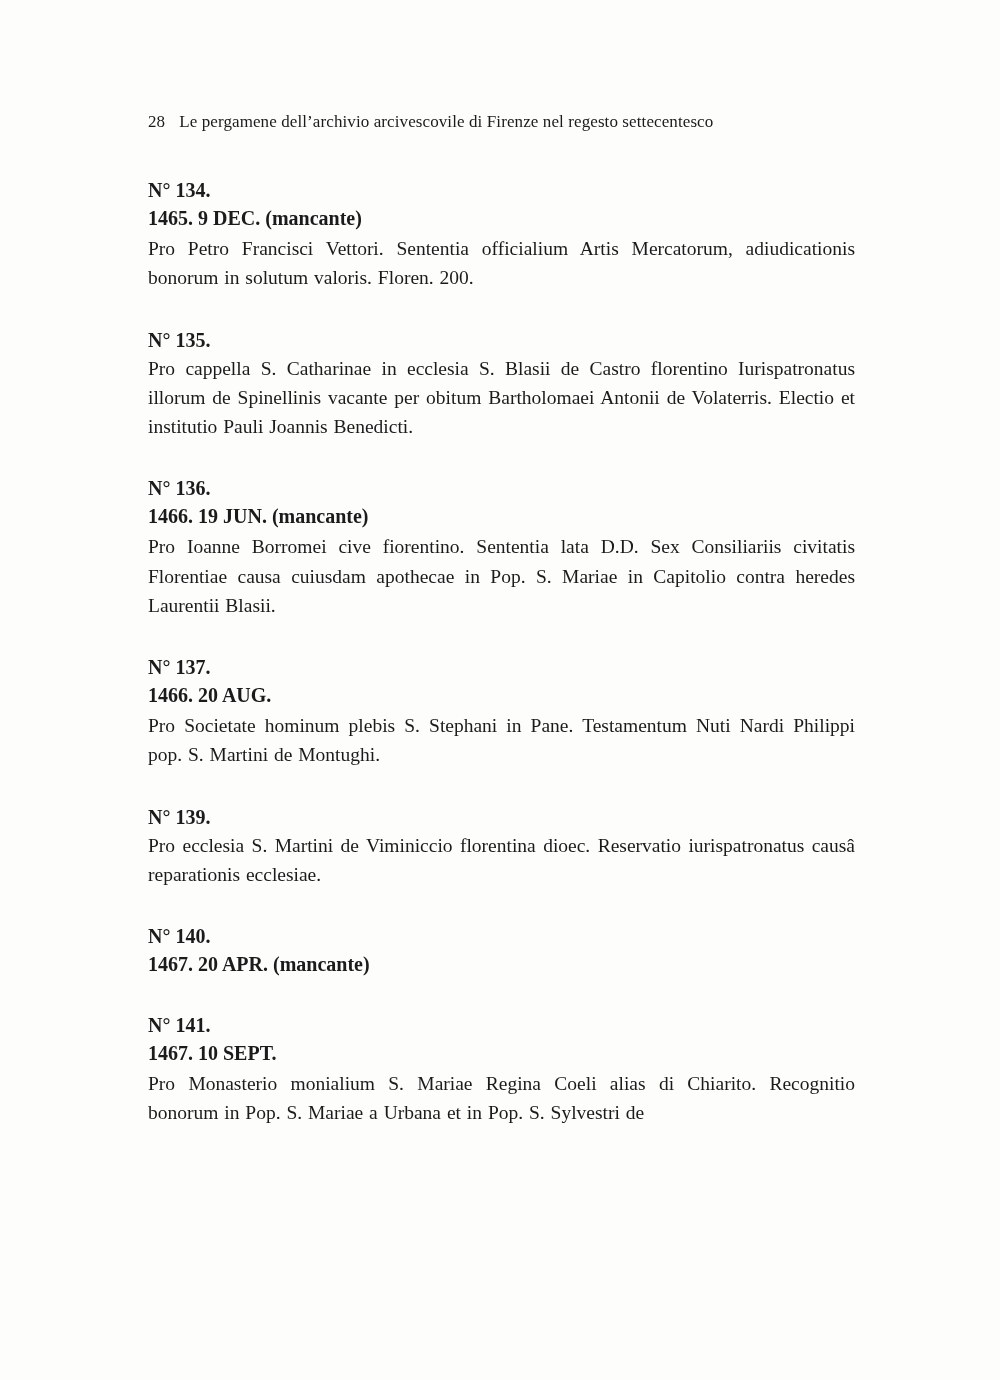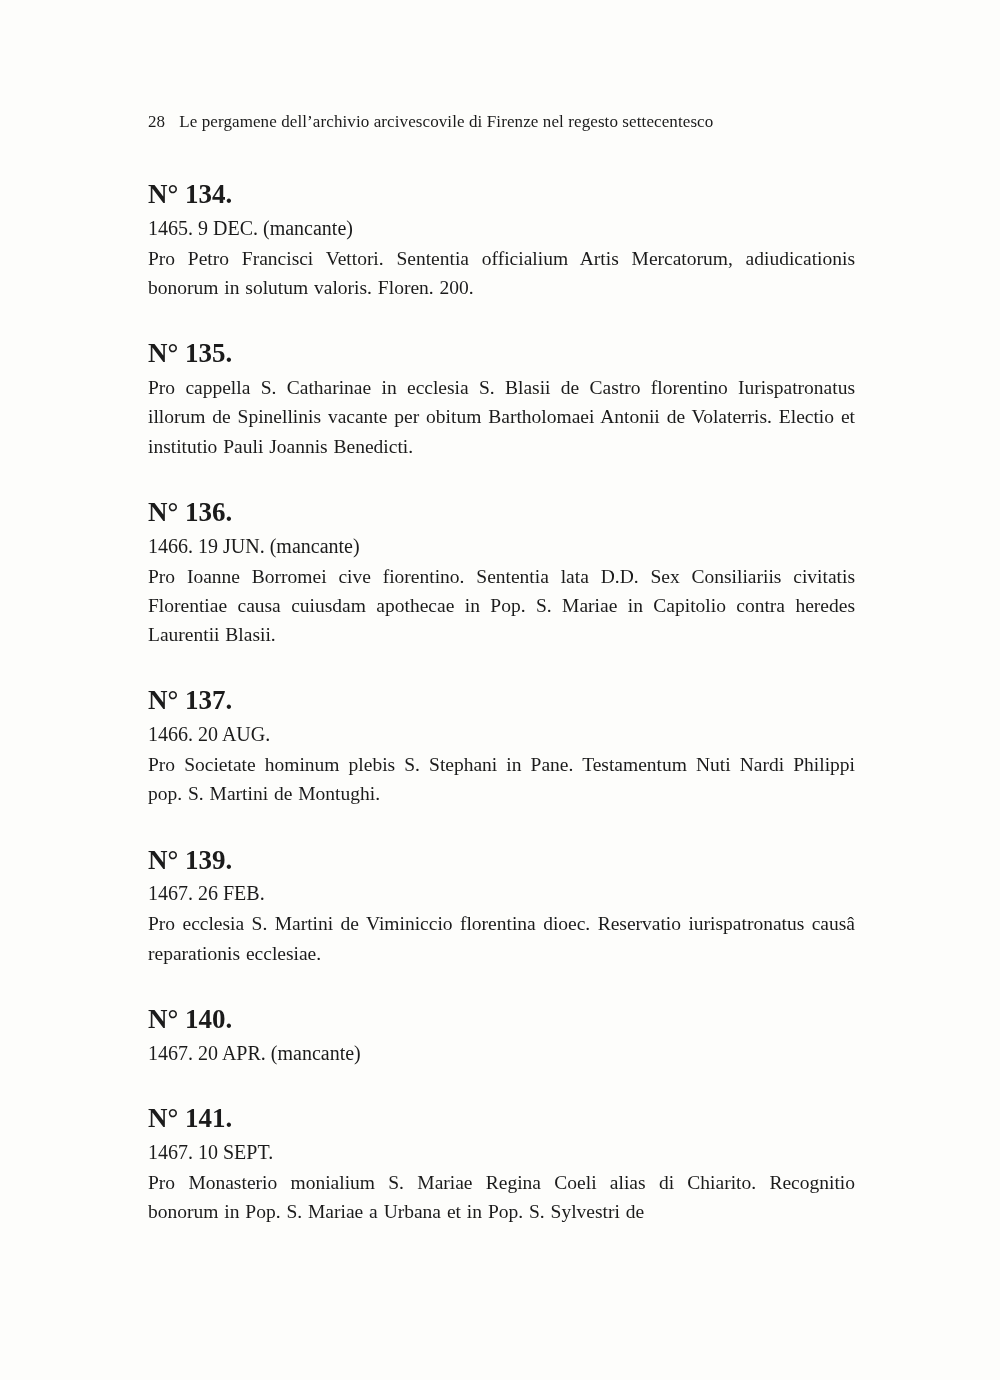--- a/index.html
+++ b/index.html
@@ -29,25 +29,25 @@
   }
   .header .page-number {
     margin-right: 14px;
     font-family: Liberation Serif, serif;
   }
   .entry {
     margin-bottom: 33px;
   }
   .entry-number {
     font-weight: bold;
-    font-size: 27px;
+    font-size: 20px;
     line-height: 1.4;
   }
   .entry-date {
-    font-weight: normal;
+    font-weight: bold;
     font-size: 20px;
     line-height: 1.4;
     margin-bottom: 2px;
   }
   .entry-body {
     font-size: 19.5px;
     line-height: 1.5;
     text-align: justify;
     word-spacing: 1px;
   }
@@ -80,21 +80,20 @@
 
   <div class="entry">
     <div class="entry-number">N° 137.</div>
     <div class="entry-date">1466. 20 AUG.</div>
     <div class="entry-body">Pro Societate hominum plebis S. Stephani in Pane. Testamentum Nuti Nardi Philippi pop. S. Martini de Montughi.</div>
   </div>
 
 
   <div class="entry">
     <div class="entry-number">N° 139.</div>
-    <div class="entry-date">1467. 26 FEB.</div>
     <div class="entry-body">Pro ecclesia S. Martini de Viminiccio florentina dioec. Reservatio iurispatronatus causâ reparationis ecclesiae.</div>
   </div>
 
   <div class="entry">
     <div class="entry-number">N° 140.</div>
     <div class="entry-date">1467. 20 APR. (mancante)</div>
   </div>
 
   <div class="entry">
     <div class="entry-number">N° 141.</div>

